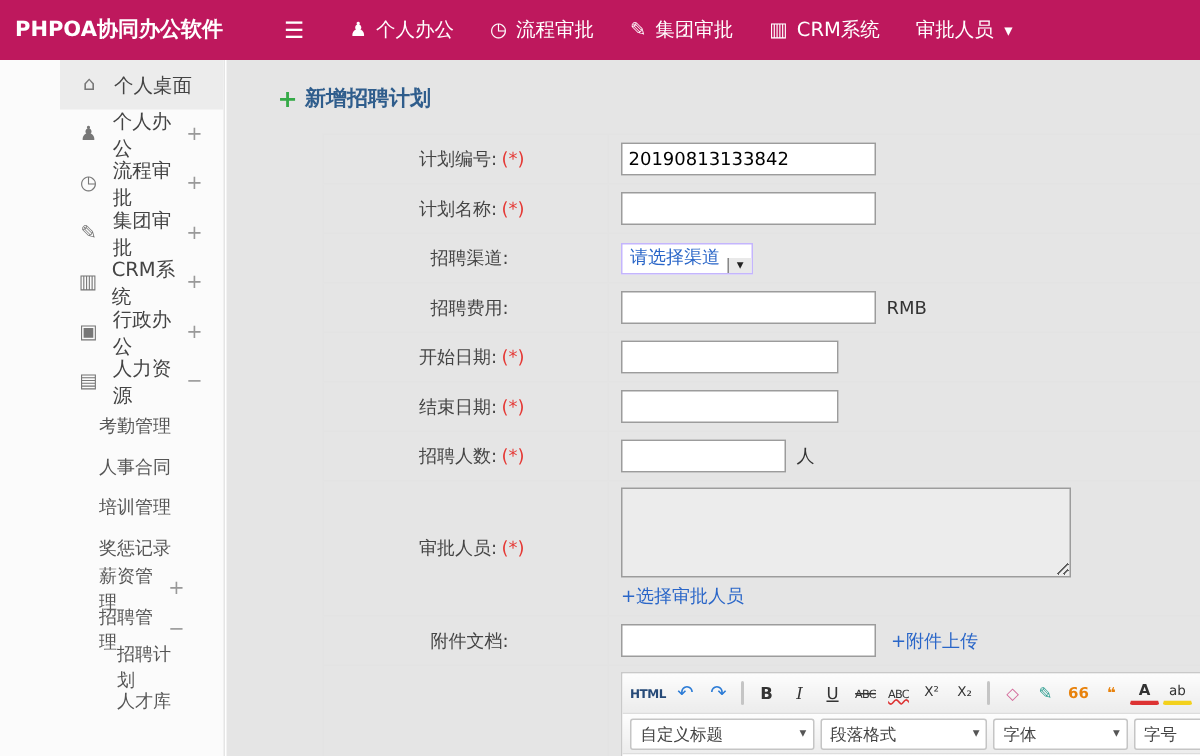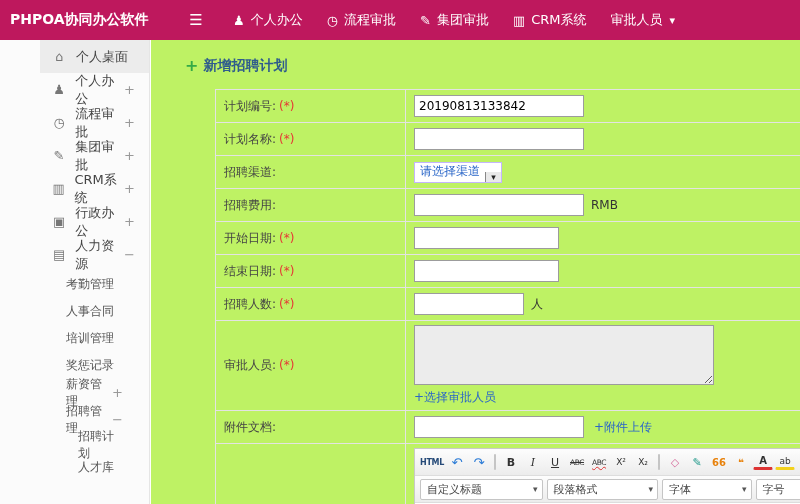--- a/index.html
+++ b/index.html
@@ -33,28 +33,28 @@
   .sidebar { position:absolute; top:40px; left:0; width:150px; bottom:0; background:#fbfbfb; border-right:1px solid #e5e5e5; overflow:hidden;padding-left:40px; }
   .side-item { display:flex; align-items:center; cursor:pointer; color:#444; }
   .lvl1 { height:33px; padding:0 14px 0 12px; font-size:13px; }
   .lvl1 .side-ic { margin-right:9px; font-size:13px; color:#777; width:15px; text-align:center; }
   .lvl1.active { background:#ececec; }
   .expand { margin-left:auto; color:#999; font-size:13px; cursor:pointer; }
   .lvl2 { height:27px; padding:0 26px; font-size:12px; color:#555; }
   .lvl3 { height:23px; padding:0 26px 0 38px; font-size:12px; color:#555; }
 
   
-  .content { position:absolute; top:40px; left:151px; right:0; bottom:0; background:#bef264; overflow:hidden; }
+  .content { position:absolute; top:40px; left:151px; right:0; bottom:0; background:#e5e5e5; overflow:hidden; }
   .page-title-row { display:flex; align-items:center; margin:17px 0 14px 34px; }
   .title-plus { color:#35aa47; font-size:16px; margin-right:5px; line-height:1; }
   .page-title { font-size:14px; color:#2f5d8c; font-weight:bold; }
 
   .form-table { border-collapse:collapse; margin-left:64px; width:600px; table-layout:fixed; }
   .form-table td { border:1px solid #e3e3e3; vertical-align:middle; }
-  td.lbl { width:190px; padding-left:8px; height:33px; color:#444; font-size:12px; }
+  td.lbl { width:190px; padding-left:8px; height:33px; color:#444; font-size:12px;text-align:center; }
   td.val { padding:4px 8px; font-size:12px; }
   .req { color:#e53935; margin-left:3px; }
 
   .ipt { height:22px; border:1px solid #9c9c9c; padding:0 4px; font-size:12px; font-family:inherit; background:#fff; width:170px; }
   .w145 { width:145px; } .w110 { width:110px; }
   .suffix { margin-left:7px; color:#333; }
 
   .select-box { display:inline-flex; align-items:flex-end; border:1px solid #c4b5fd; background:#fff; height:21px; cursor:pointer; }
   .select-text { color:#2a66c8; font-size:12px; padding:2px 5px; white-space:nowrap; }
   .select-arrow { width:16px; background:#e9e9e9; border-left:1px solid #888; display:flex; align-items:center; justify-content:center; font-size:9px; color:#222; }

